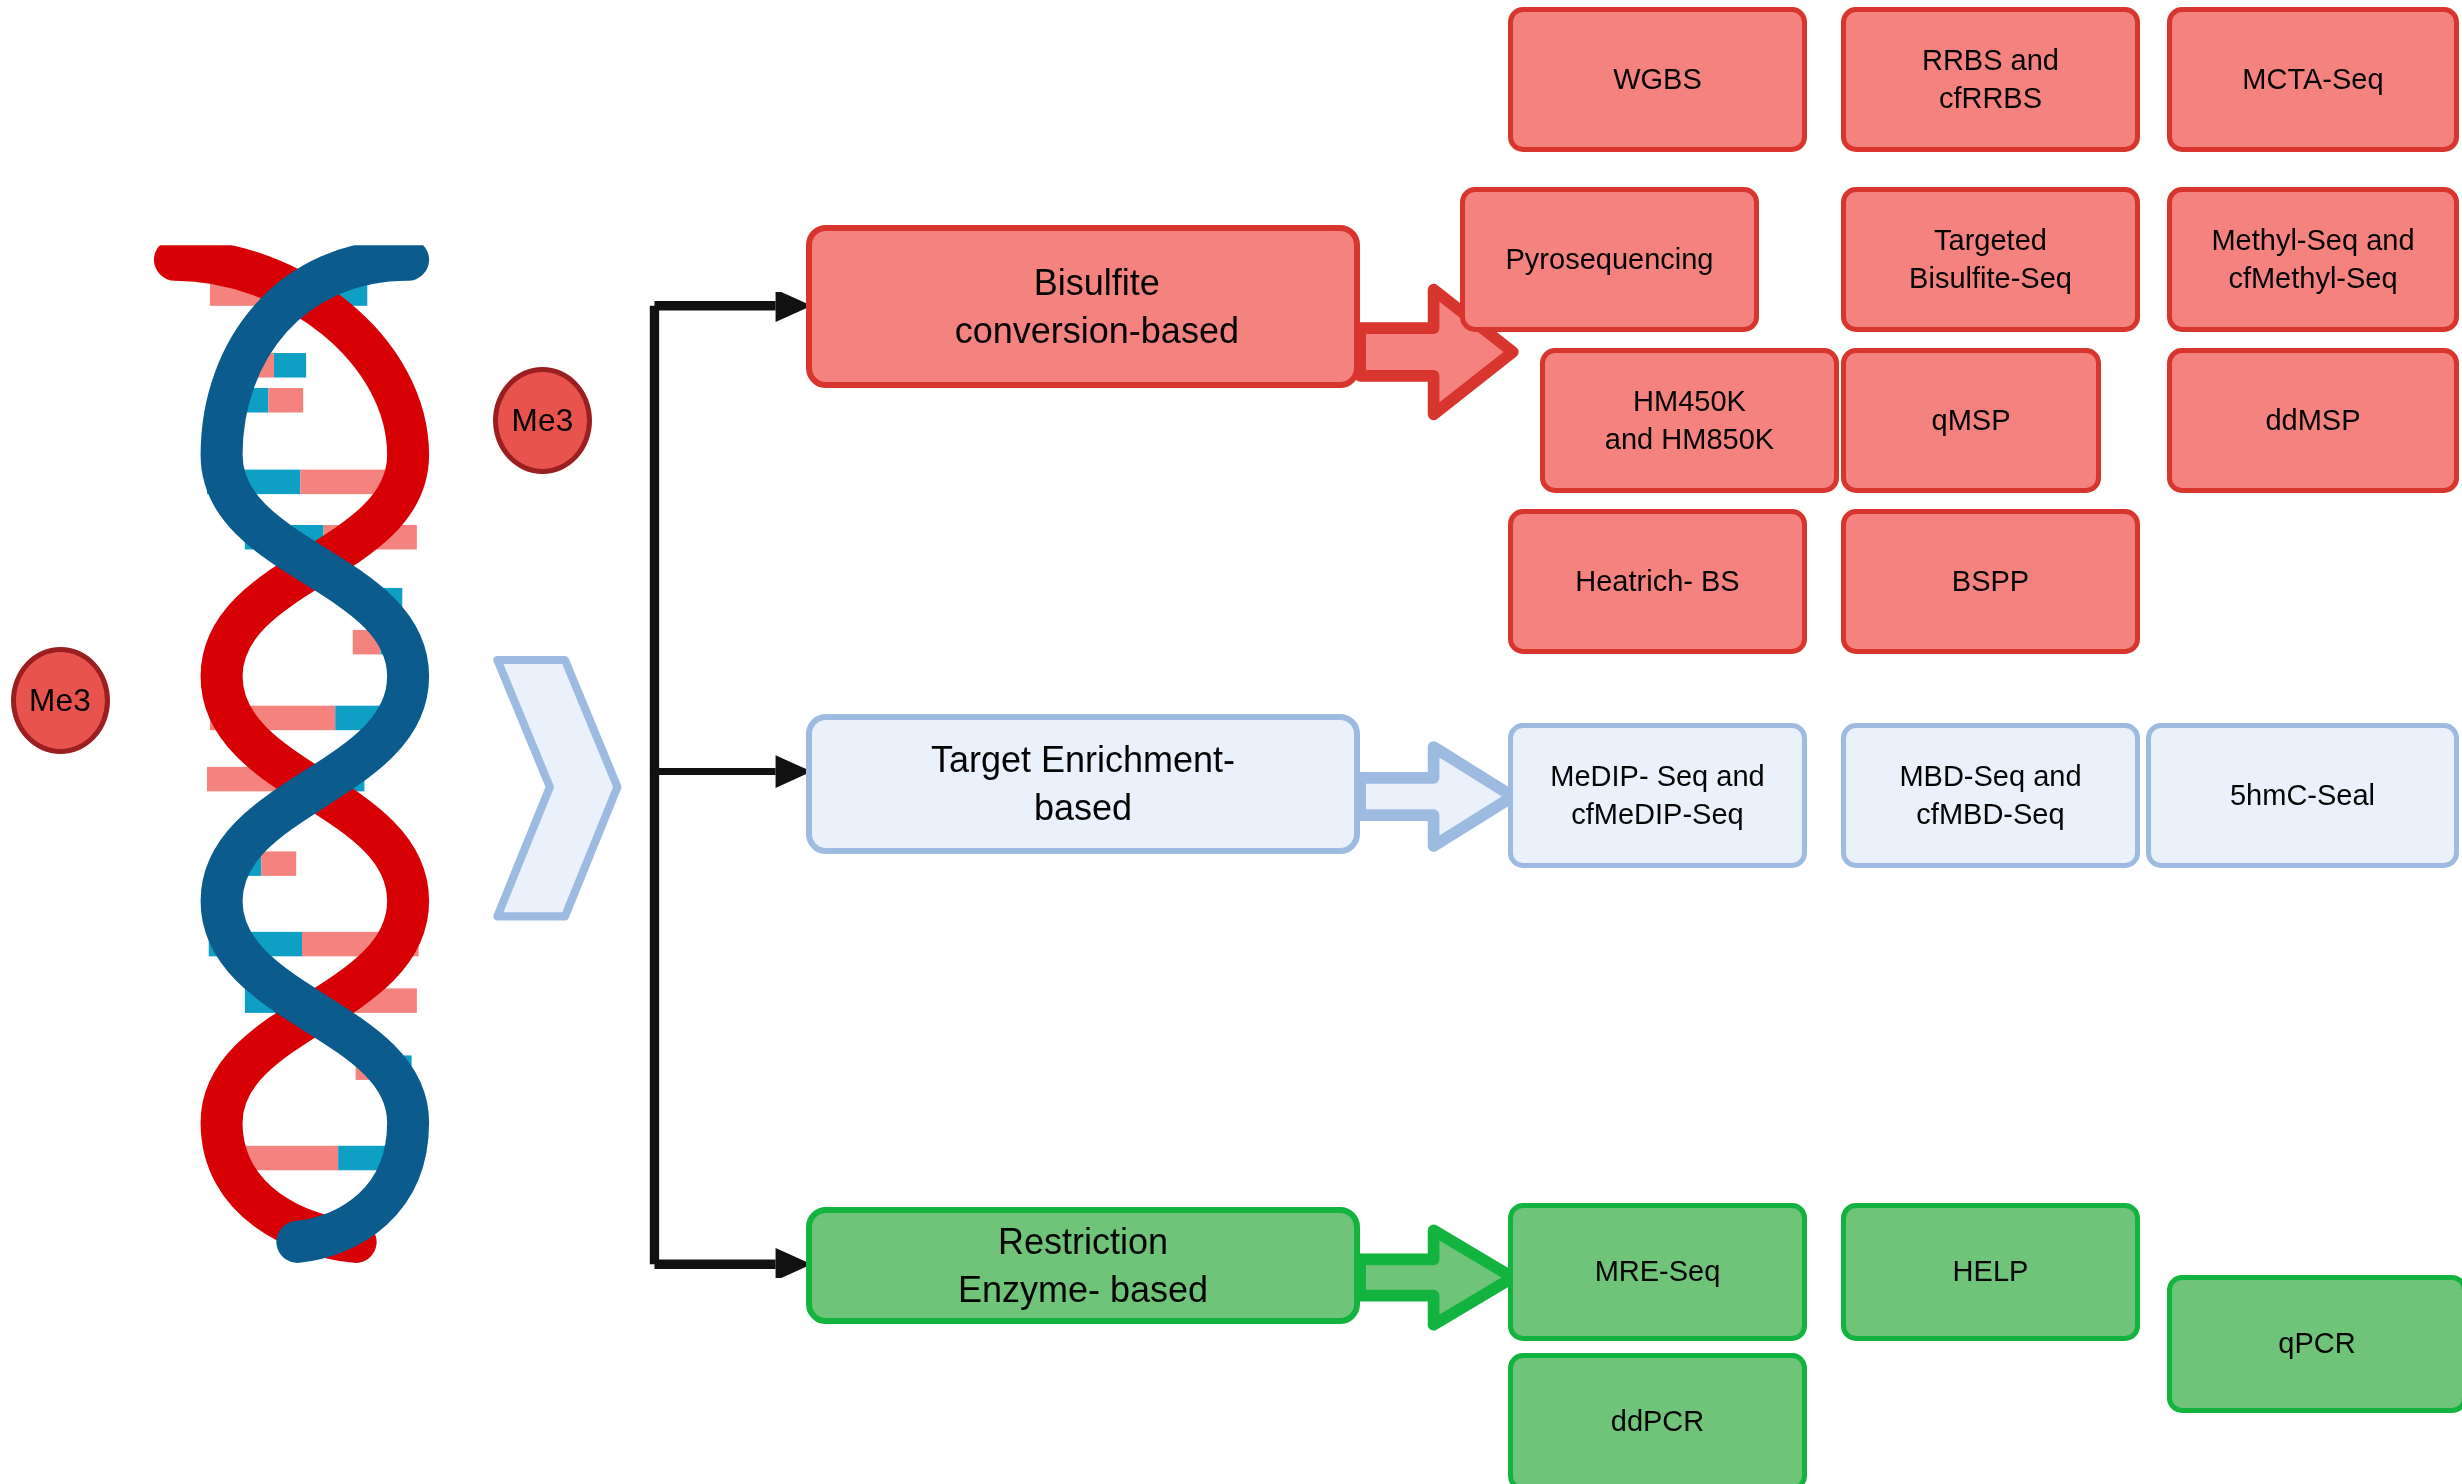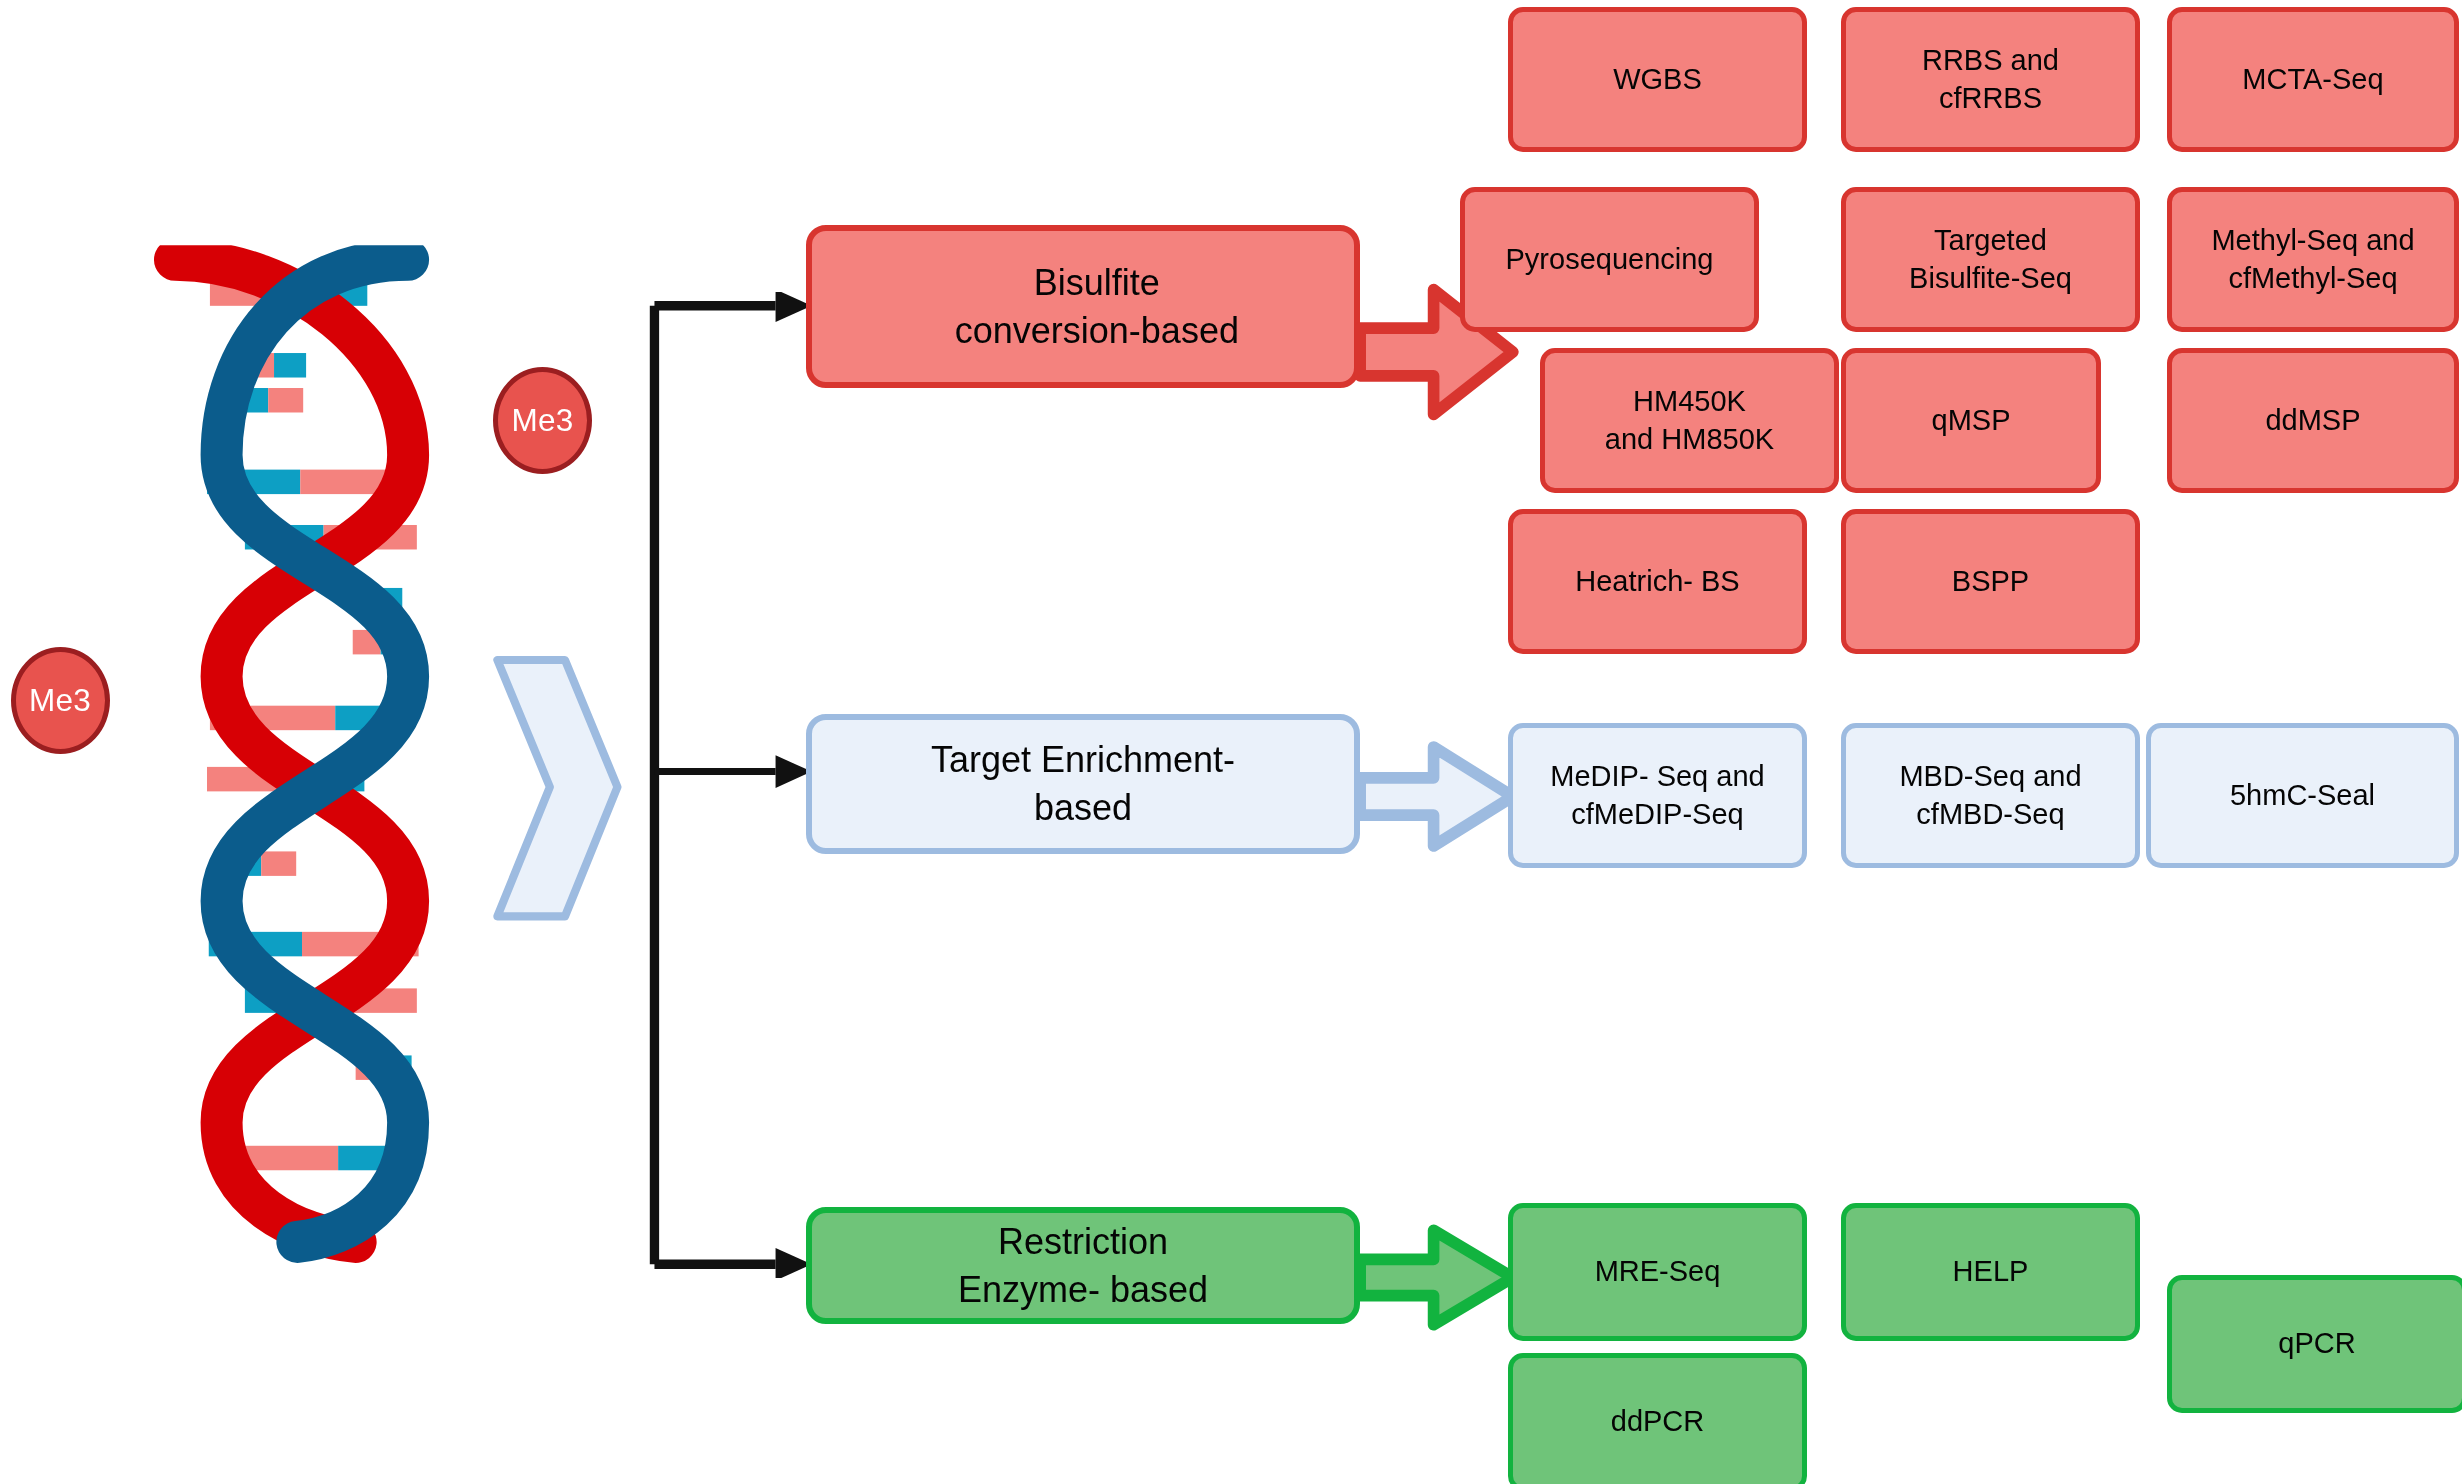--- a/index.html
+++ b/index.html
@@ -9,21 +9,21 @@
   #canvas{position:absolute;left:0;top:0;width:2462px;height:1485px;}
 
   
   #dna-figure{position:absolute;left:105px;top:245px;width:443px;height:1207px;}
   #dna-figure svg{display:block;width:100%;height:100%;}
 
   
   .me3-badge{position:absolute;border-radius:50%;
              background:#E8534E;border:5.2px solid #9B1E20;
              display:flex;align-items:center;justify-content:center;
-             color:#ffffff;font-size:31.5px;letter-spacing:0.3px;}
+             color:#000000;font-size:31.5px;letter-spacing:0.3px;}
   #me3-top{left:493px;top:367px;width:89px;height:97px;}
   #me3-bottom{left:10.5px;top:647px;width:89px;height:97px;}
   #me3-leader-top{left:251px;top:411px;width:248px;}
   #me3-leader-bottom{left:117px;top:695px;width:245px;}
 
   
   #chevron-indicator{position:absolute;left:461px;top:618px;width:187px;height:338px;}
   #chevron-indicator svg{display:block;width:100%;height:100%;}
 
   

